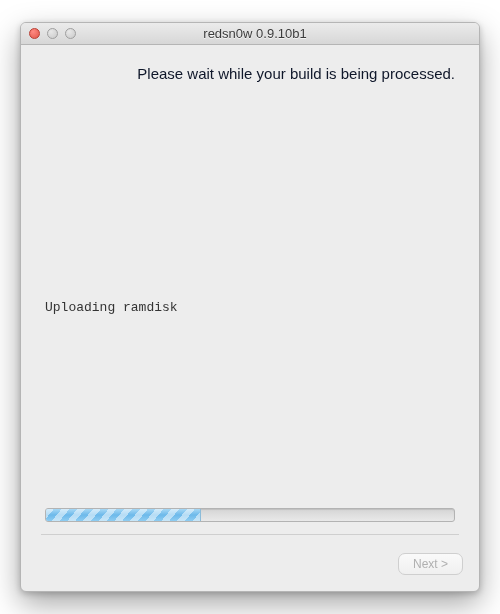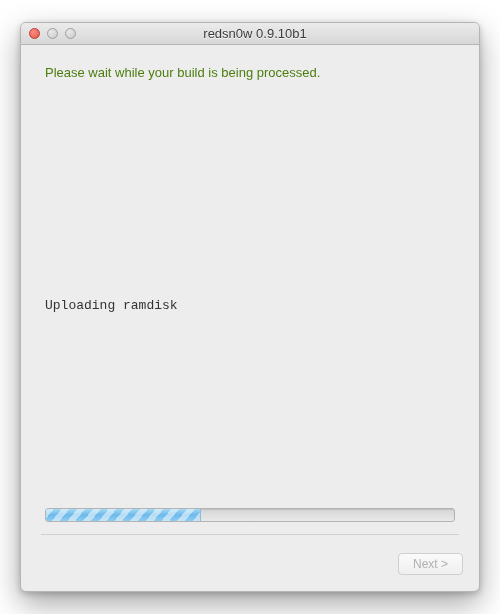--- a/index.html
+++ b/index.html
@@ -56,22 +56,23 @@
       pointer-events: none;
     }
     .content {
       flex: 1;
       padding: 20px 24px 10px 24px;
       display: flex;
       flex-direction: column;
       position: relative;
     }
     .instruction {
-      font-size: 13px;
-      color: #4d7c0f;
+      font-size: 15px;
+      color: #0f172a;
+      text-align: right;
     }
     .status {
       font-size: 13px;
       color: #333;
       margin-top: 218px;
       font-family: Liberation Mono, monospace;
     }
     .progress-wrap {
       margin-top: auto;
       margin-bottom: 12px;
@@ -120,20 +121,21 @@
       background: linear-gradient(to bottom, #ffffff, #ededed);
       color: #333;
       box-shadow: 0 1px 0 rgba(255,255,255,0.6) inset, 0 1px 1px rgba(0,0,0,0.08);
       cursor: default;
     }
     .btn[disabled] {
       color: #b0b0b0;
       border-color: #cfcfcf;
       background: linear-gradient(to bottom, #fafafa, #f0f0f0);
       box-shadow: none;
+      border-radius: 7px;
     }
   </style>
 </head>
 <body>
 
 <div class="window">
   <div class="titlebar">
     <div class="traffic-lights">
       <div class="tl tl-close"></div>
       <div class="tl tl-min"></div>

